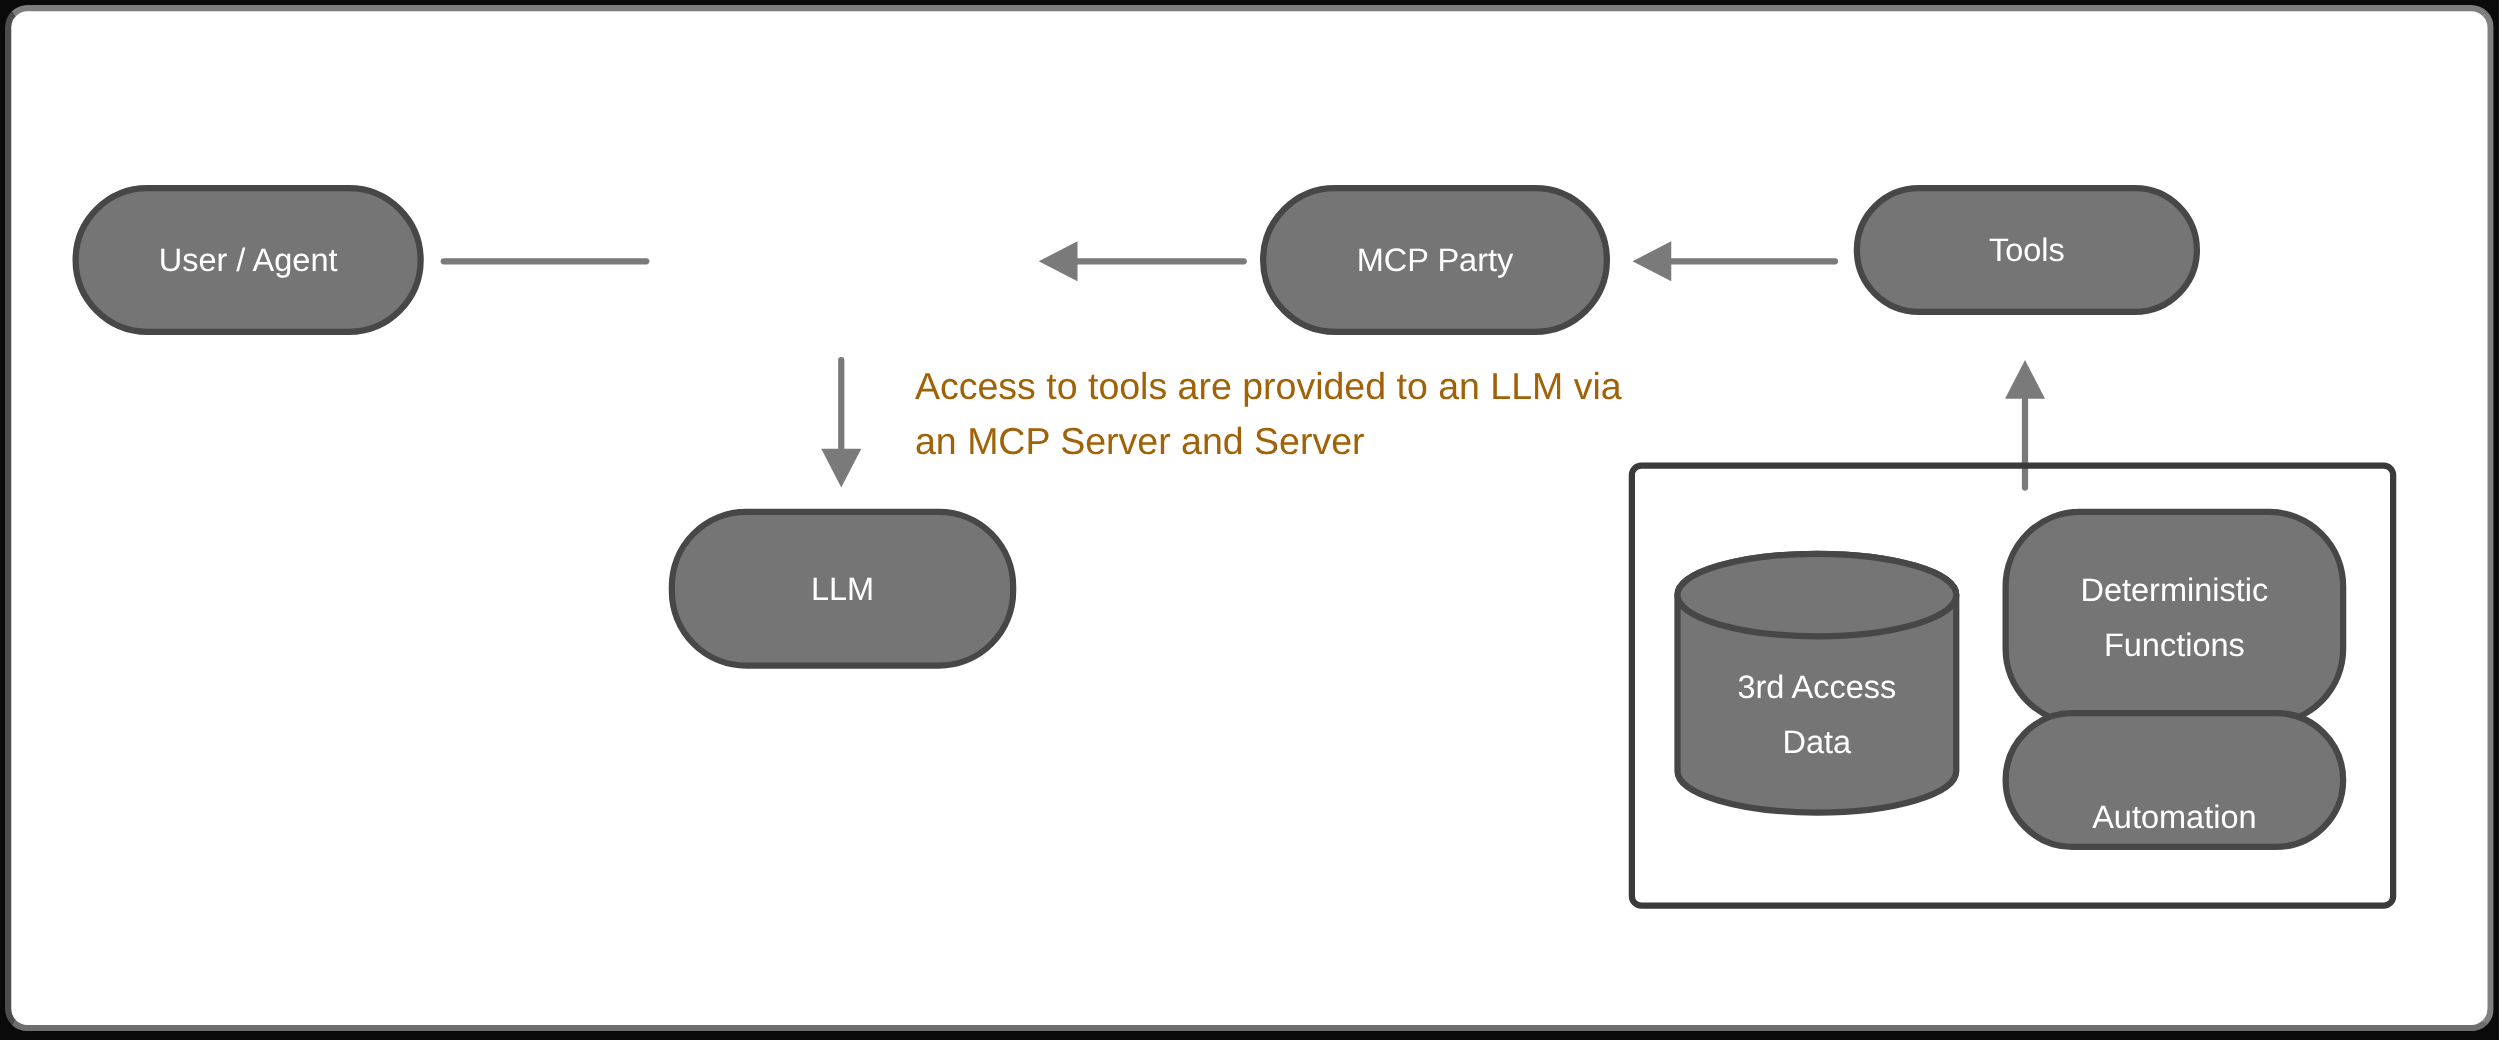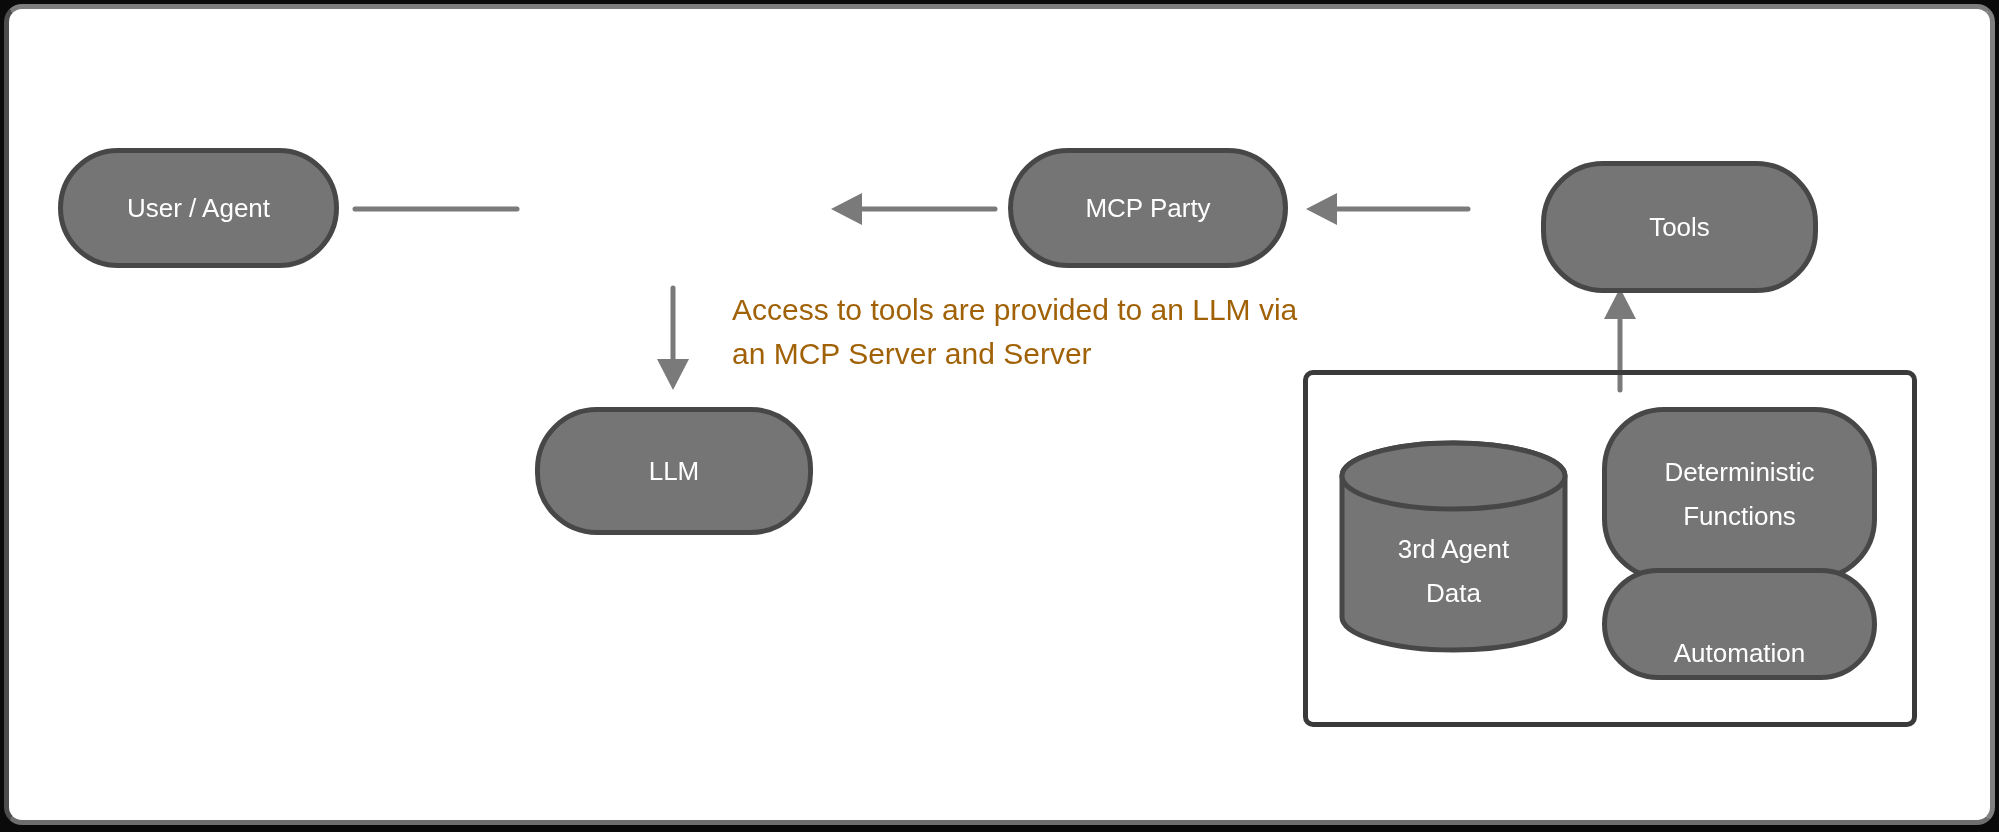--- a/index.html
+++ b/index.html
@@ -18,21 +18,21 @@
 
   
   .node{position:absolute;box-sizing:border-box;background:#757575;
     border:5px solid #474747;border-radius:62px;color:#ffffff;
     display:flex;flex-direction:column;align-items:center;justify-content:center;
     font-size:26px;line-height:44px;text-align:center;}
 
   .node-user-agent{left:58px;top:148px;width:281px;height:120px;}
   .node-mcp-client{left:533px;top:148px;width:280px;height:120px;}
   .node-mcp-server{left:1008px;top:148px;width:280px;height:120px;}
-  .node-tools{left:1541px;top:148px;width:277px;height:132px;margin-top:13px;}
+  .node-tools{left:1483px;top:148px;width:277px;height:104px;}
   .node-llm{left:535px;top:407px;width:278px;height:128px;}
   .node-deterministic{left:1602px;top:407px;width:275px;height:174px;}
   .node-automation{left:1602px;top:568px;width:275px;height:112px;justify-content:flex-end;}
 
   
   .group-box{position:absolute;left:1303px;top:370px;width:614px;height:357px;
     box-sizing:border-box;border:5px solid #3a3a3a;border-radius:10px;
     background:transparent;}
 
   
@@ -104,21 +104,21 @@
   <div class="node node-deterministic">
     <span>Deterministic</span>
     <span>Functions</span>
   </div>
 
   <div class="node node-automation">
     <span>Automation</span>
   </div>
 
   <div class="cylinder-label">
-    <div>3rd Agent</div>
+    <div>3rd Access</div>
     <div>Data</div>
   </div>
 
   <div class="annotation">
     <div>Access to tools are provided to an LLM via</div>
     <div>an MCP Server and Server</div>
   </div>
 
 </div>
 

